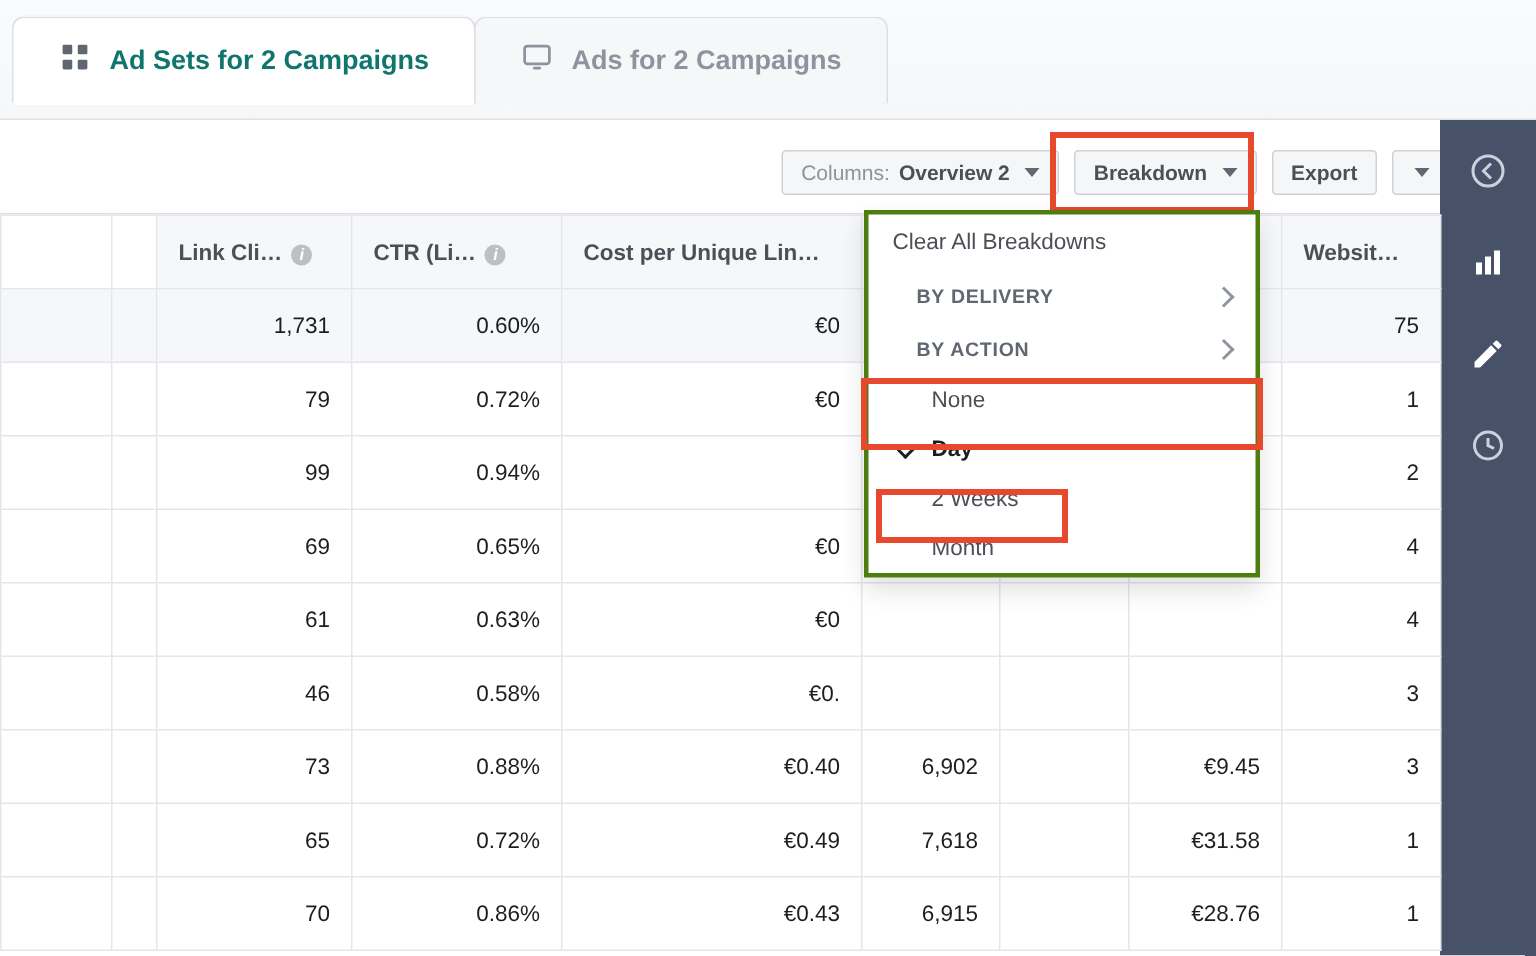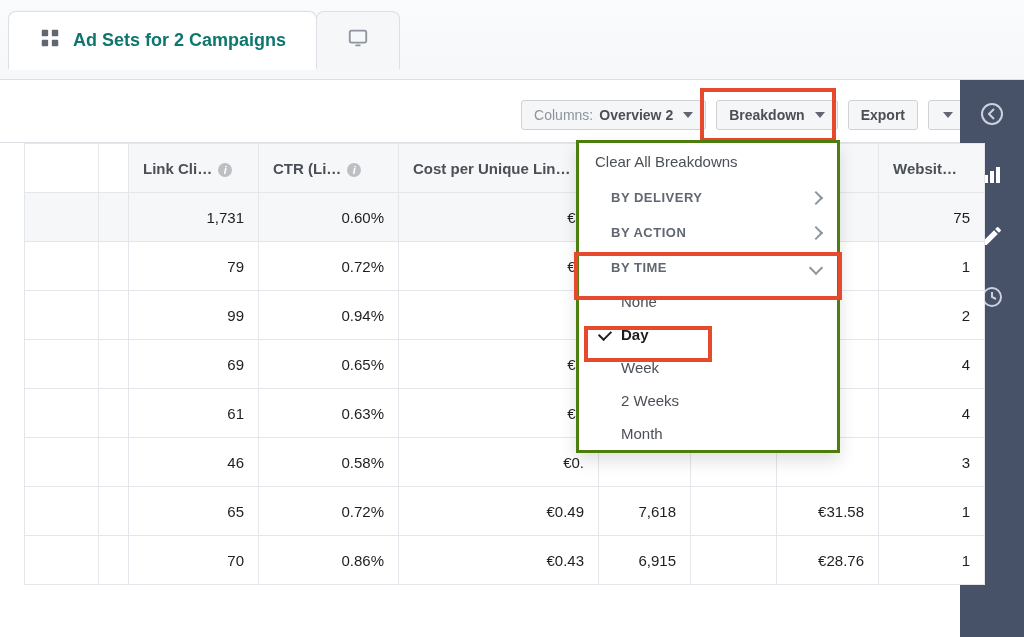--- a/index.html
+++ b/index.html
@@ -113,21 +113,21 @@
   .rail .ritem svg { width: 24px; height: 24px; }
   .rail .ritem { cursor: pointer; }
 
   
   .table-wrap {
     position: absolute;
     top: 142px; left: 0;
     width: 960px;
     border-top: 1px solid #dcdfe3;
   }
-  table { border-collapse: collapse; width: 100%; table-layout: fixed; margin-left: 24px;}
+  table { border-collapse: collapse; width: 100%; table-layout: fixed;}
   th, td {
     border: 1px solid #e4e6eb;
     padding: 0 14px;
     height: 49px;
     text-align: right;
     font-size: 15px;
     color: #1c1e21;
     background: #fff;
     overflow: hidden; white-space: nowrap; text-overflow: ellipsis;
   }
@@ -206,20 +206,21 @@
     </span>
     <span>Ad Sets for 2 Campaigns</span>
   </div>
   <div class="tab">
     <span>
       <svg viewBox="0 0 24 24">
           <rect x="3" y="4" width="18" height="13" rx="2" fill="none" stroke="#8d949e" stroke-width="2"></rect>
           <rect x="9" y="19" width="6" height="2" rx="1"></rect>
         </svg>
     </span>
+    <span>Ads for 2 Campaigns</span>
   </div>
 </div>
 
 <div class="toolbar">
   <button class="btn">
     <span class="light">Columns:</span>
     <span>Overview 2</span>
     <span class="caret"></span>
   </button>
   <button class="btn">
@@ -351,20 +352,31 @@
       <td>0.58%</td>
       <td>€0.</td>
       <td></td>
           <td></td>
           <td></td>
       <td>3</td>
     </tr>
     <tr>
       <td></td>
           <td></td>
+      <td>73</td>
+      <td>0.88%</td>
+      <td>€0.40</td>
+      <td>6,902</td>
+      <td></td>
+      <td>€9.45</td>
+      <td>3</td>
+    </tr>
+    <tr>
+      <td></td>
+          <td></td>
       <td>65</td>
       <td>0.72%</td>
       <td>€0.49</td>
       <td>7,618</td>
       <td></td>
       <td>€31.58</td>
       <td>1</td>
     </tr>
     <tr>
       <td></td>
@@ -386,25 +398,20 @@
     <span>Clear All Breakdowns</span>
   </div>
   <div class="row hdr">
     <span>BY DELIVERY</span>
     <span class="chev rt"></span>
   </div>
   <div class="row hdr">
     <span>BY ACTION</span>
     <span class="chev rt"></span>
   </div>
-  <div class="row hdr">
-    <span>BY TIME</span>
-    <span class="chev dn"></span>
-  </div>
   <div class="opt">None</div>
   <div class="opt sel">Day</div>
-  <div class="opt">Week</div>
   <div class="opt">2 Weeks</div>
   <div class="opt">Month</div>
 </div>
 
 <div class="hl1"></div>
 <div class="hl2"></div>
 
 </body></html>

